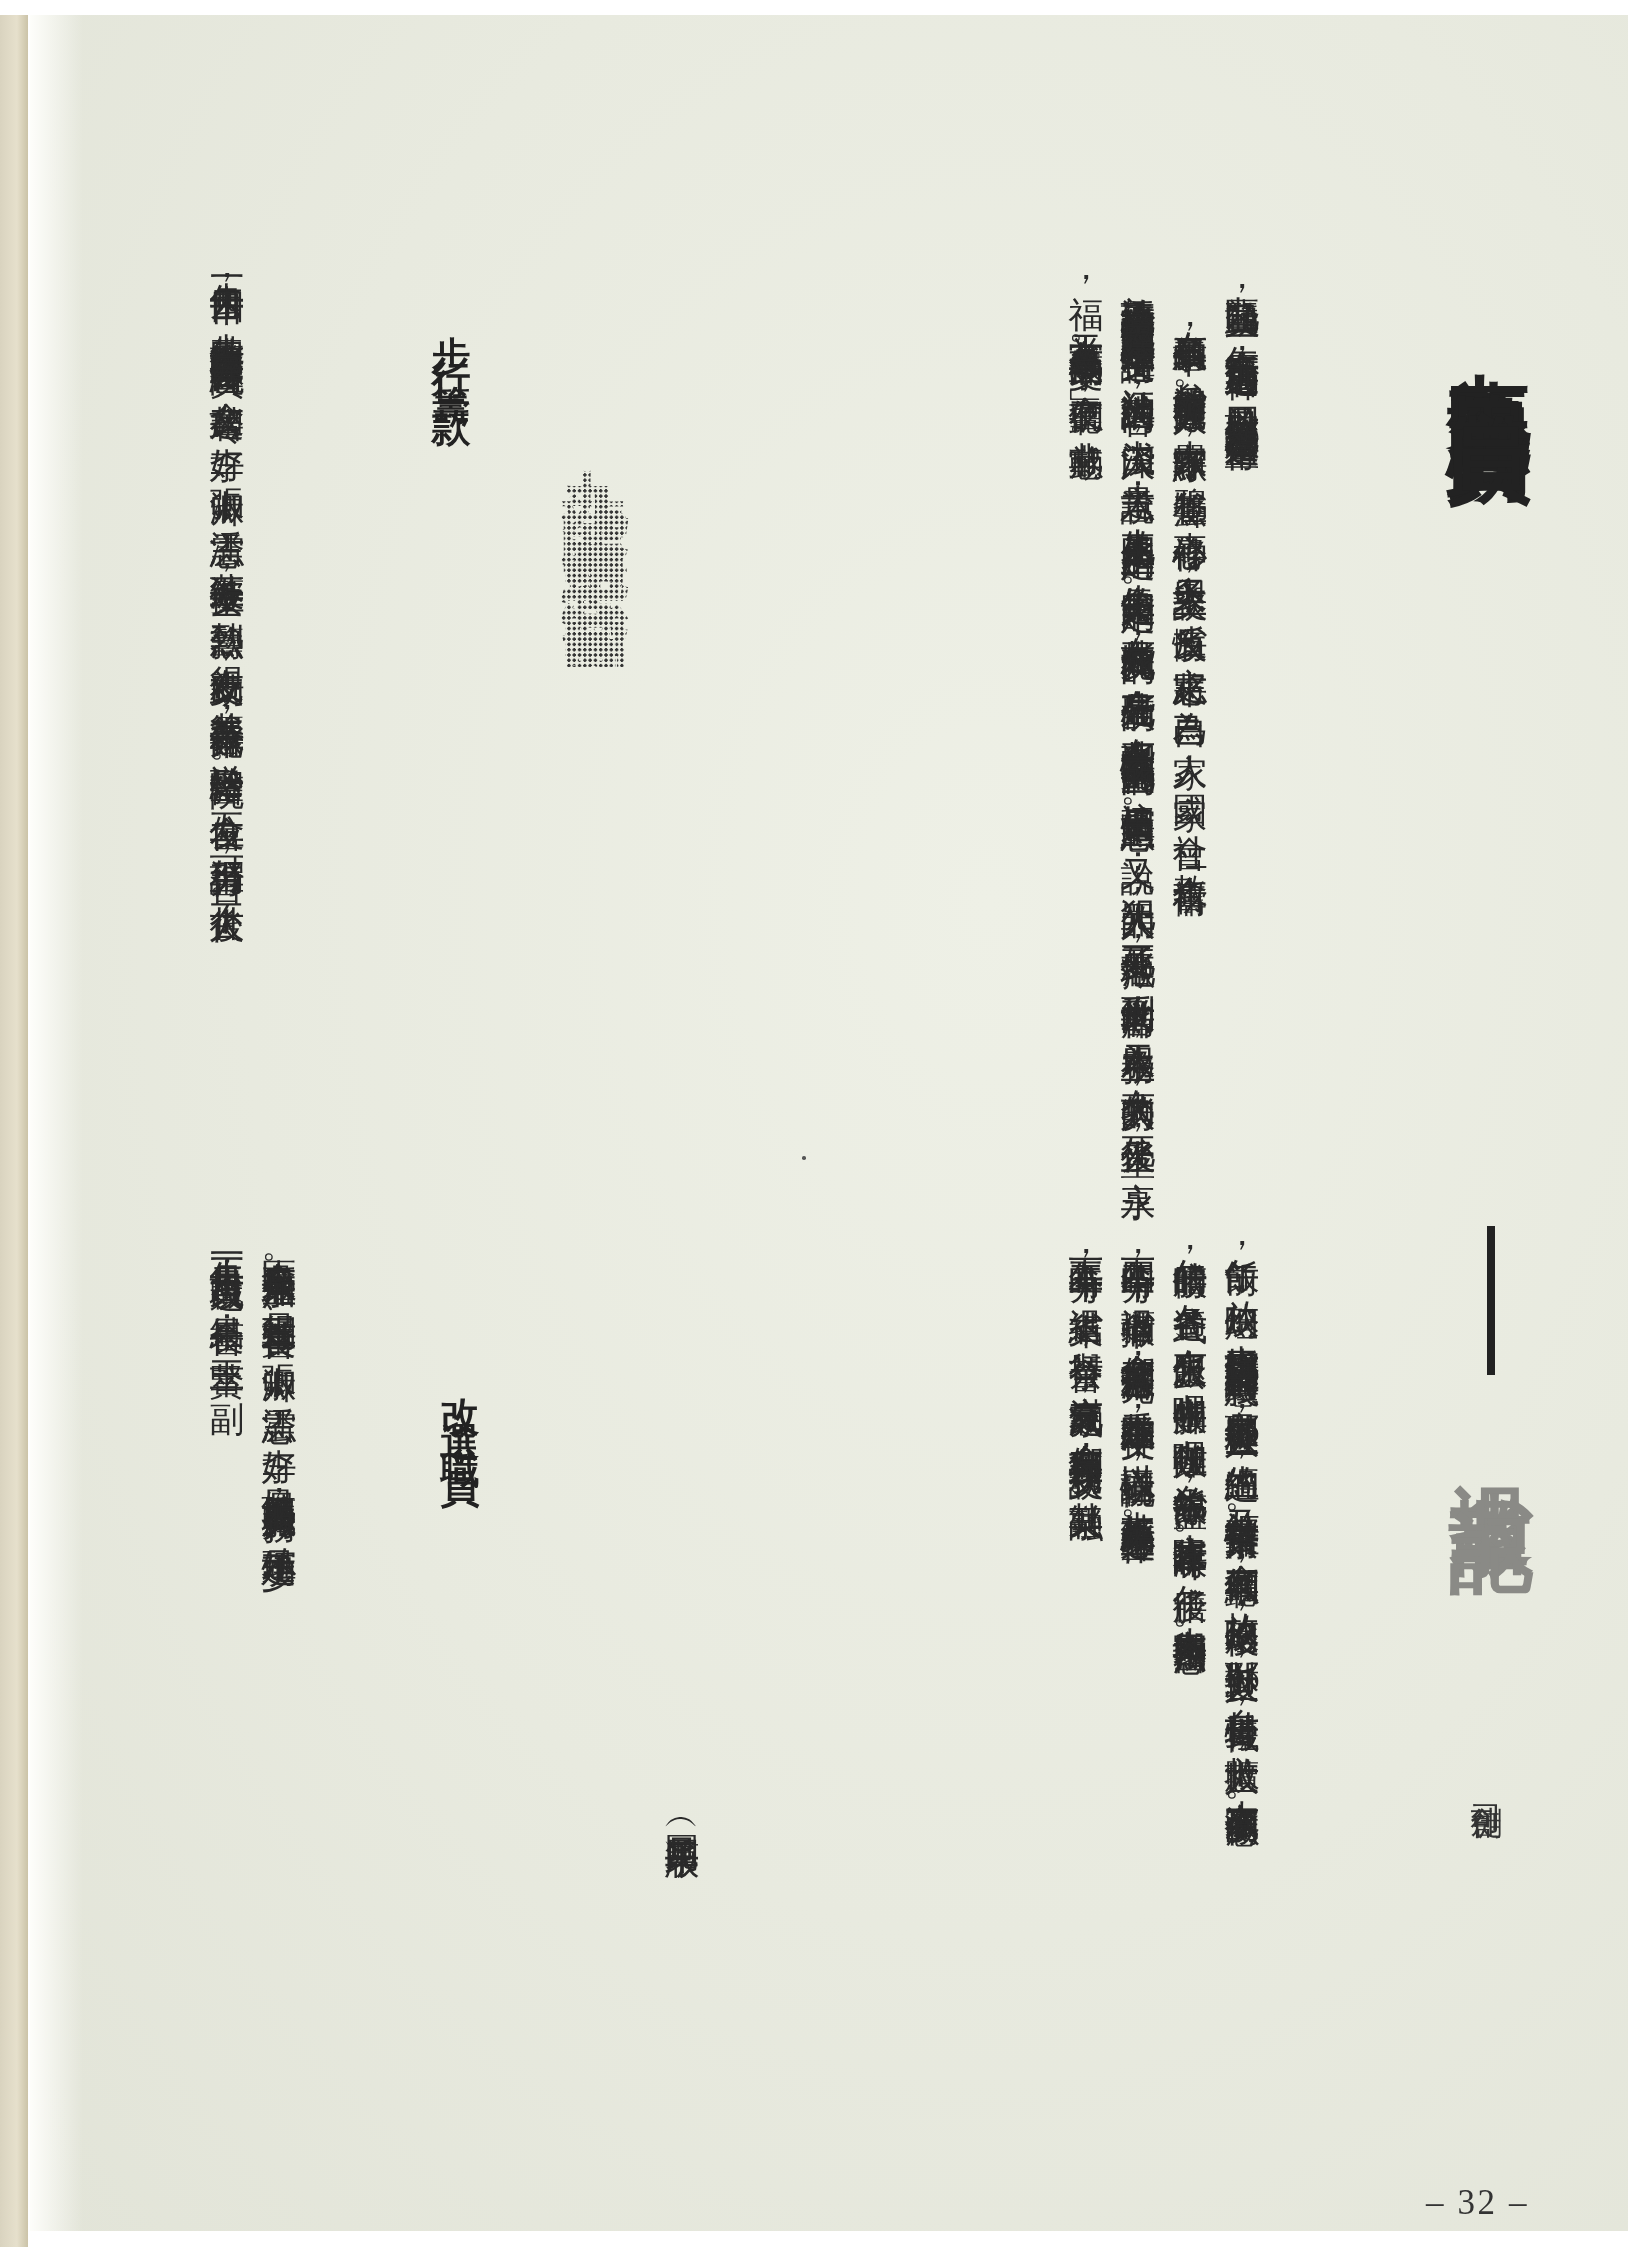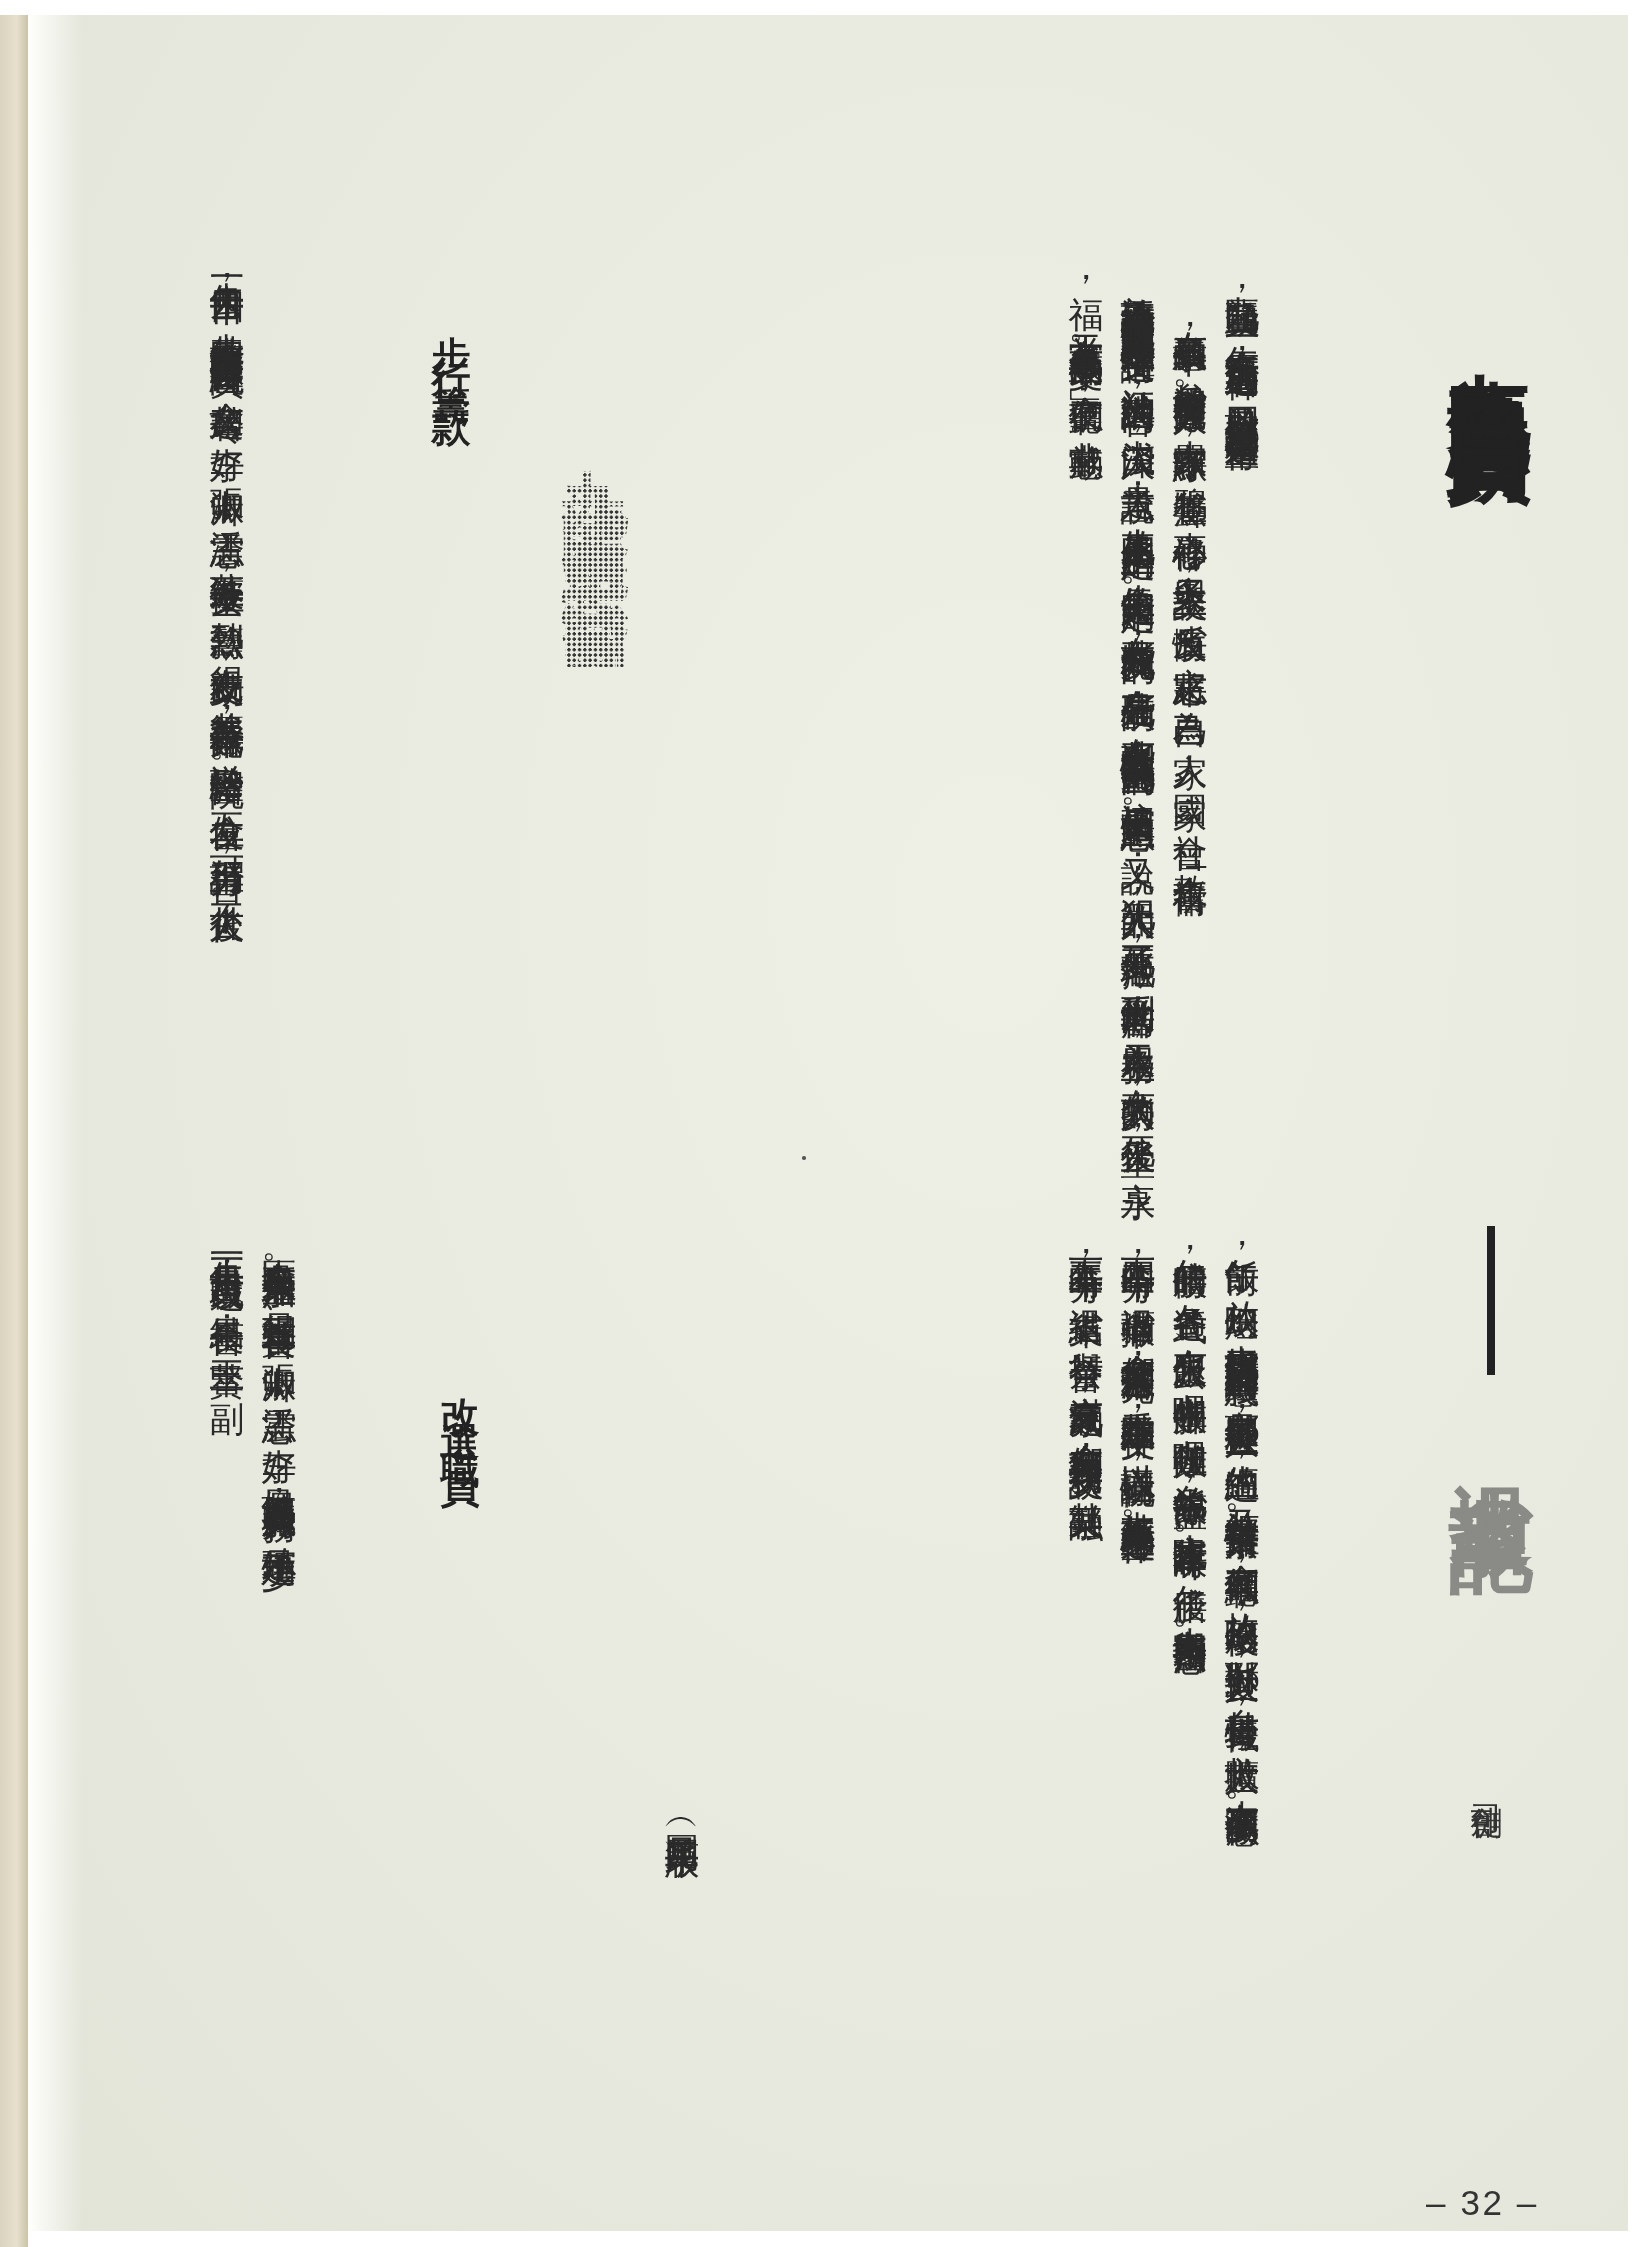--- a/index.html
+++ b/index.html
@@ -46,21 +46,21 @@
   .walk-head { top: 290px; left: 395px; }
   .elect-head { top: 1352px; left: 404px; }
   .halftone-title {
     top: 399px; left: 531px; font-family: "DejaVu Sans", sans-serif; font-weight: bold;
     font-size: 68px; line-height: 1; letter-spacing: 23px; color: transparent;
     background-image: radial-gradient(circle, #333 38%, transparent 42%);
     background-size: 5.3px 5.3px; -webkit-background-clip: text; background-clip: text;
   }
   .fig-note { top: 1791px; left: 628px; font-size: 35px; letter-spacing: 1.8px; text-orientation: mixed; }
   .page-number {
-    position: absolute; left: 1396px; top: 2168px; font-family: Liberation Sans, sans-serif;
+    position: absolute; left: 1396px; top: 2168px; font-family: Liberation Serif, serif;
     font-size: 35px; color: #333; letter-spacing: 2.6px;
   }
   .spot { position: absolute; width: 8.8px; height: 7px; background: #555; border-radius: 50%; }
 </style>
 </head>
 <body>
 
 <div class="binding"></div>
 
 <div class="page">

